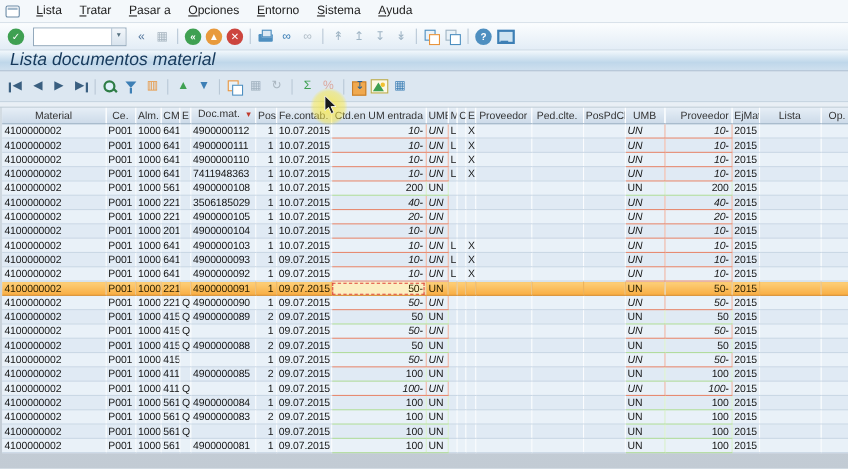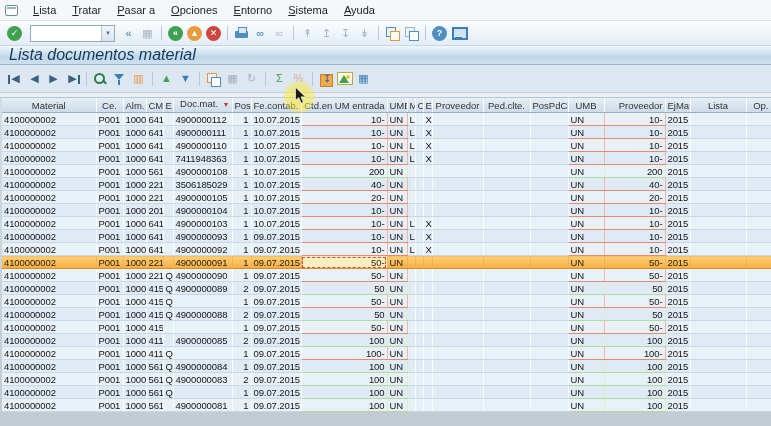--- a/index.html
+++ b/index.html
@@ -75,21 +75,21 @@
   .grid-wrap { position:relative; padding-left:2px; height:328px;
                background:linear-gradient(#D3DCE3 0%,#C2CBD4 100%); }
   table { border-collapse:collapse; table-layout:fixed; width:769px; font-size:9.5px; background:#E9F1F8; }
   th { height:14px; background:linear-gradient(#E6EEF6,#CDDBE9); border-right:1px solid #FFFFFF;
        border-bottom:1px solid #9AAFC3; font-weight:normal; color:#333; text-align:center;
        padding:0 2px; white-space:nowrap; overflow:hidden; font-size:9.5px; }
   td { height:13px; padding:0 2px; white-space:nowrap; overflow:hidden; color:#141414;
        border-right:1px solid rgba(255,255,255,0.8); border-bottom:1px solid #CAD8E5; letter-spacing:-0.1px; }
   tr.even td { background:#E9F1F8; }
   tr.odd  td { background:#E0EAF4; }
-  td.neg { background:#F59C83; border-bottom-color:#E68B72; border-right-color:#F2B6A4; }
+  td.neg { background:#F59C83; border-bottom-color:#E68B72; border-right-color:#F2B6A4;font-style:italic; }
   td.pos { background:#C6E9B5; border-bottom-color:#B2DC9E; border-right-color:#D9F0CB; }
   tr.selected td { background:linear-gradient(#FDD07A,#F8AD42); border-top:1px solid #DE9A30;
                    border-bottom:1px solid #D98E2E; border-right-color:#EDB45C; color:#2E2200; }
   tr.selected td.cell-cursor { background:#FCEFC2; outline:1px dashed #E04438; outline-offset:-2px; }
   .ra { text-align:right; }
   .sort-ind { float:right; color:#C0392B; font-size:7px; line-height:14px; }
 
   
   .cursor { position:absolute; left:282px; top:80px; width:34px; height:34px; pointer-events:none; z-index:20; }
   .halo { position:absolute; left:0; top:0; width:34px; height:34px; border-radius:50%;

